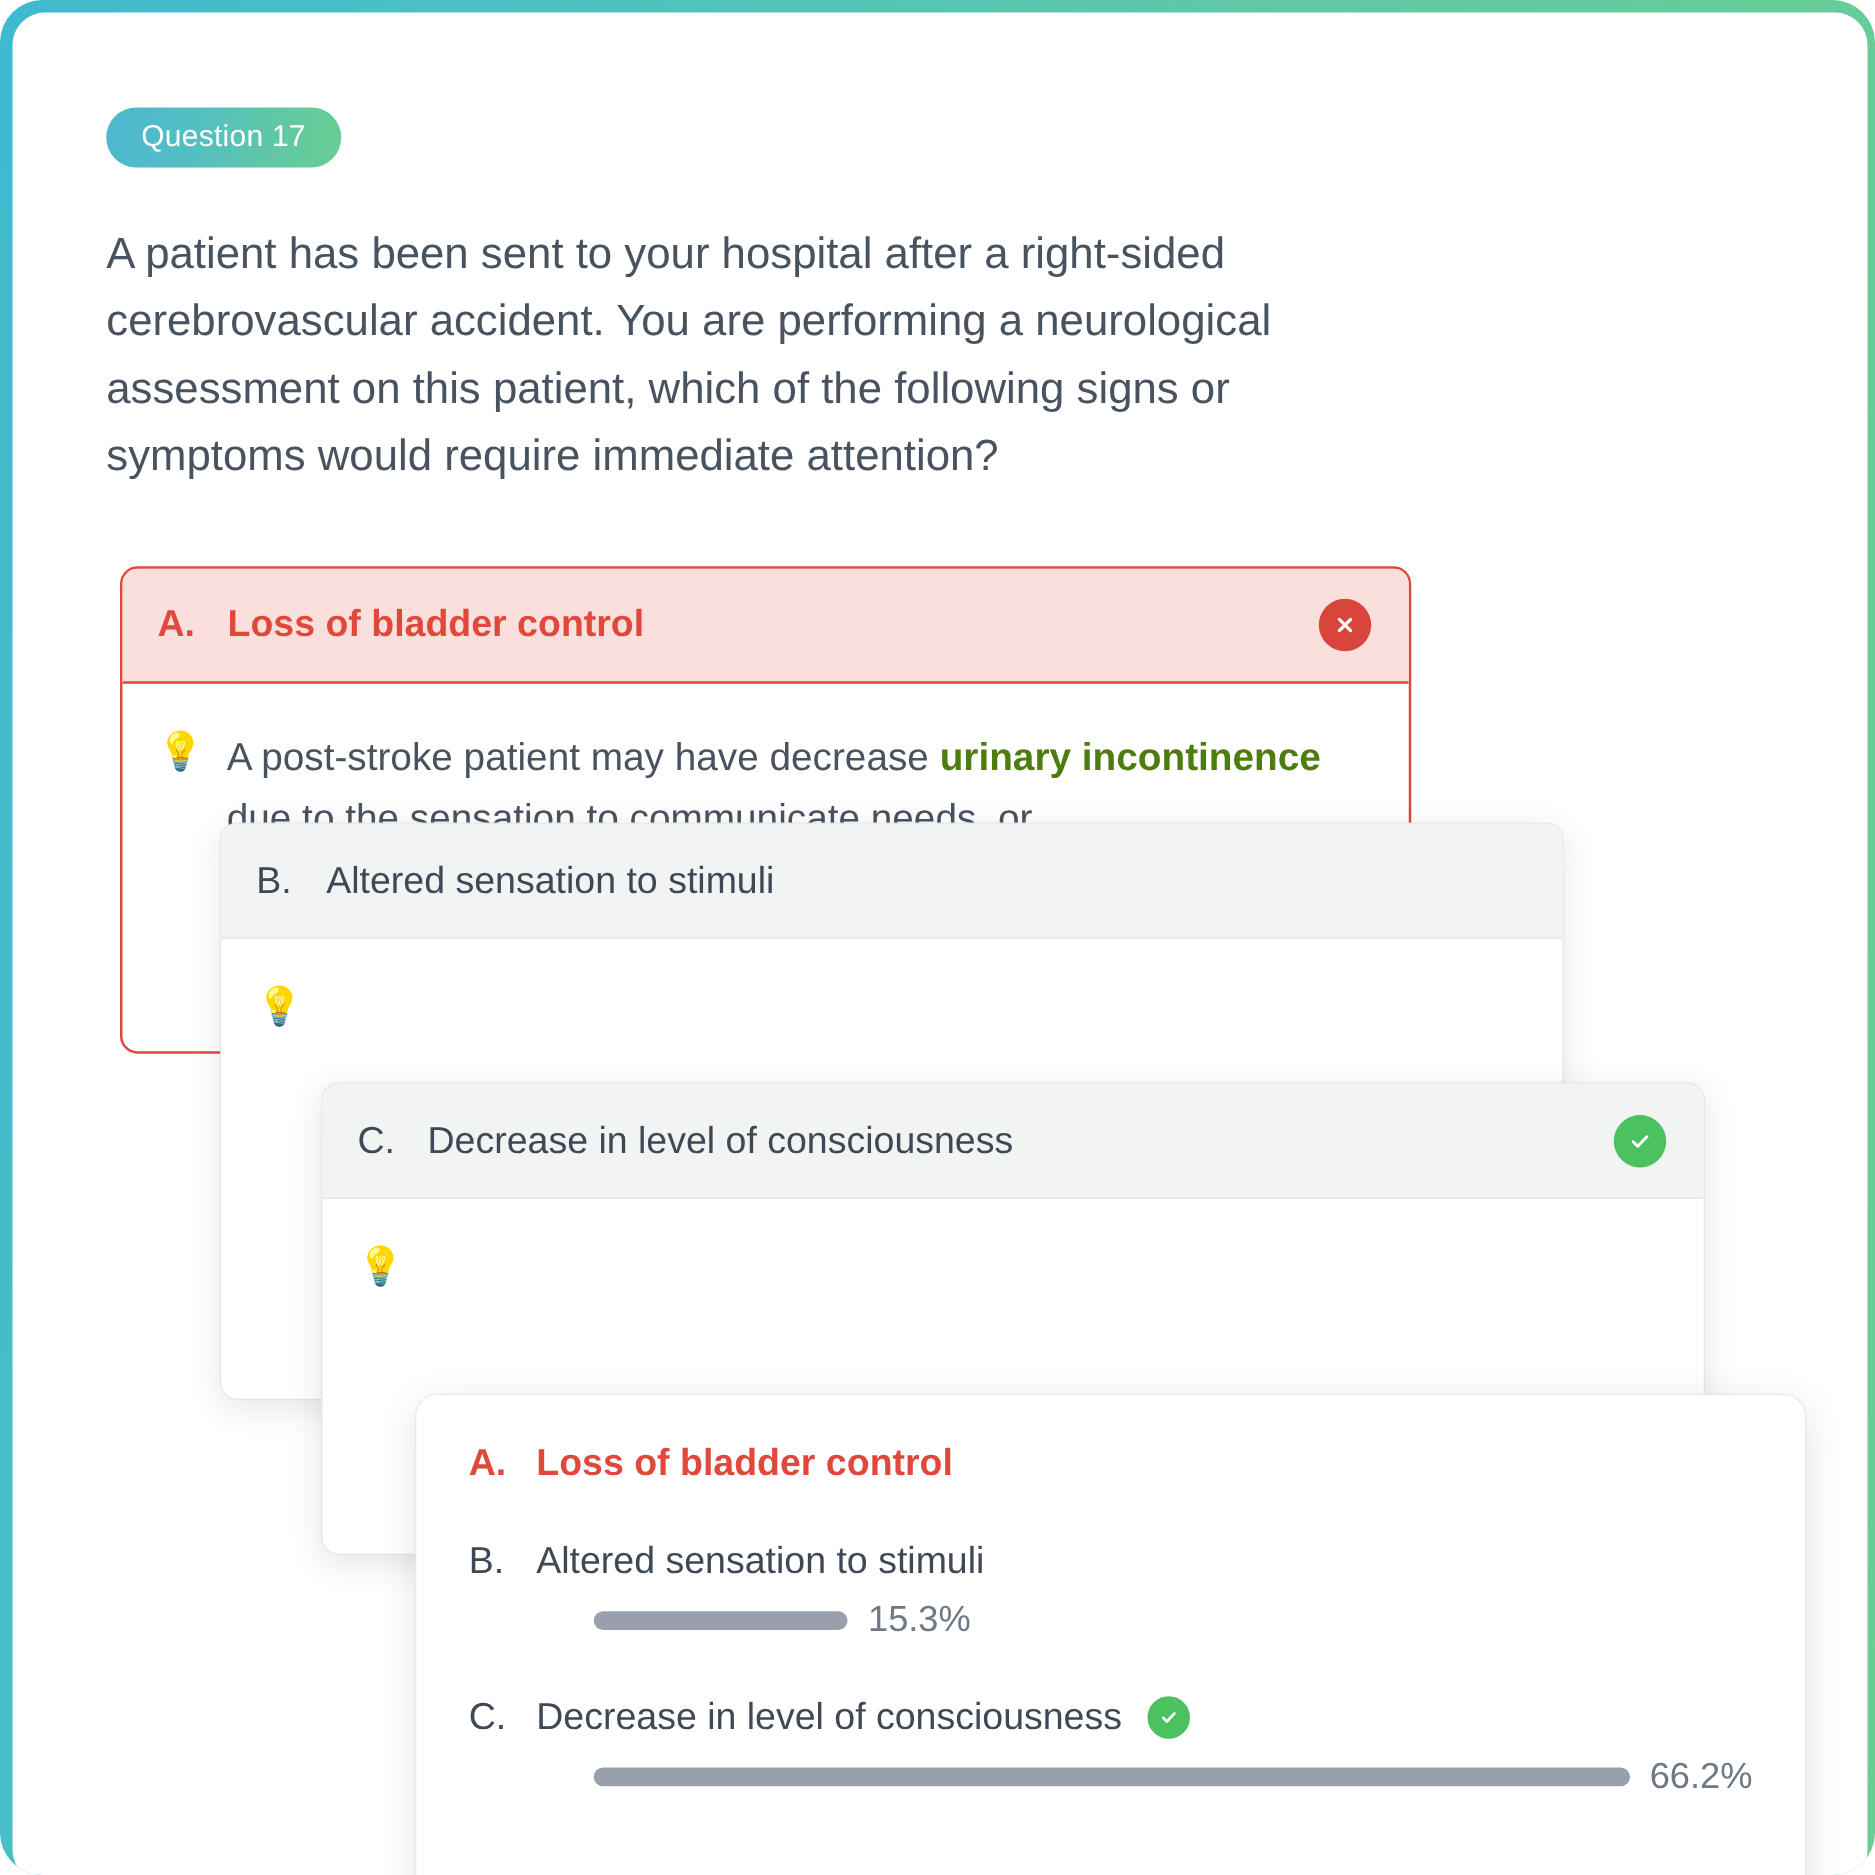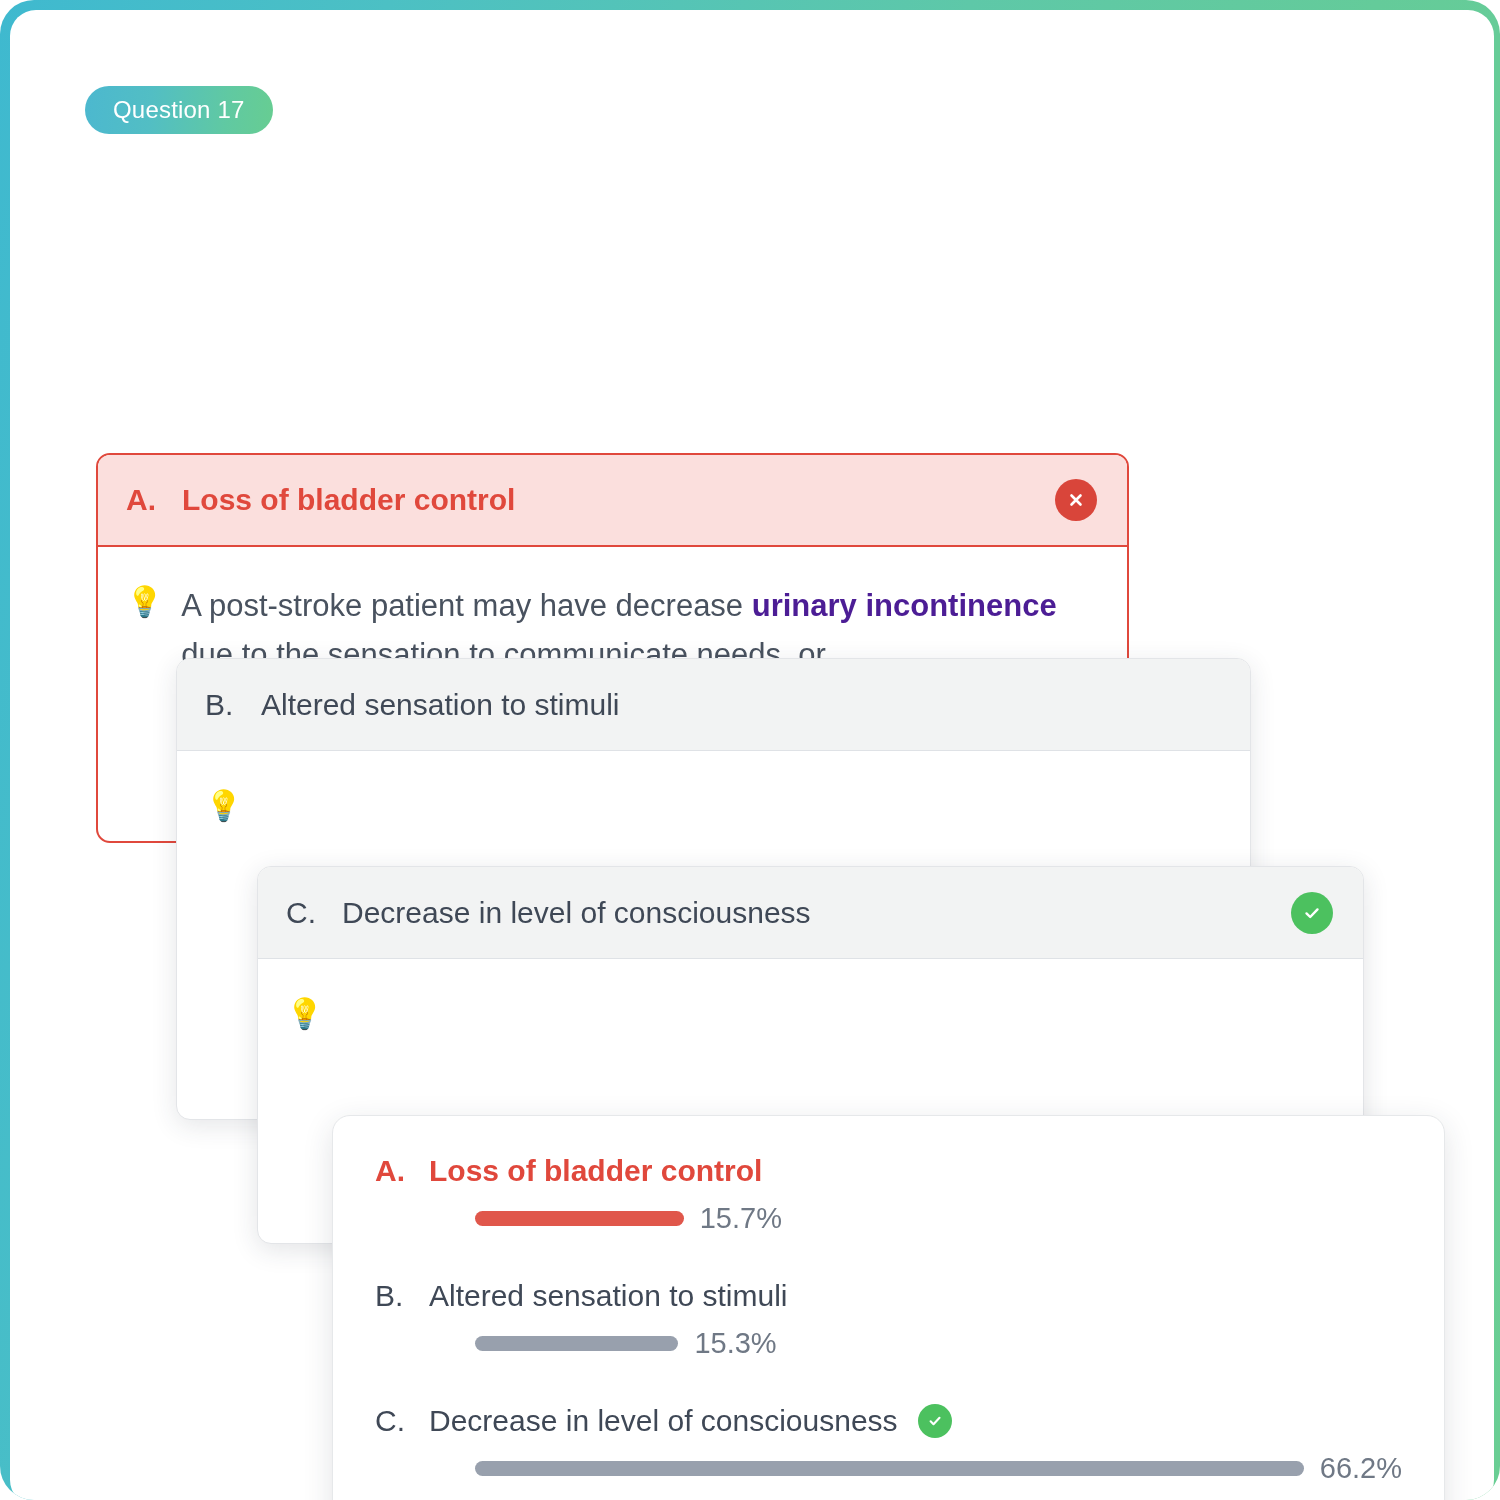--- a/index.html
+++ b/index.html
@@ -121,21 +121,21 @@
     width: 1033px;
     min-height: 390px;
     border: 2px solid #e0483c;
   }
   #card-a .card-head {
     background: #fbdfdd;
     border-bottom: 2px solid #e0483c;
   }
   #card-a .card-letter, #card-a .card-label { color: #e0483c; }
   #card-a .status-badge { background: #d9453a; }
-  #card-a .expl b { color: #4c1d95; }
+  #card-a .expl b { color: #4d7c0f; }
 
   
   #card-b {
     left: 166px; top: 648px;
     width: 1075px;
     min-height: 462px;
     border: 1px solid #e3e5e8;
     box-shadow: 0 6px 26px rgba(40,48,62,.12);
   }
   #card-b .card-head {
@@ -227,20 +227,21 @@
 </head>
 <body>
 
 <div id="frame">
   <div id="page">
 
     <div id="q-badge">
       <span>Question 17</span>
     </div>
 
+    <div id="q-stem">A patient has been sent to your hospital after a right-sided cerebrovascular accident. You are performing a neurological assessment on this patient, which of the following signs or symptoms would require immediate attention?</div>
 
     <div class="card" id="card-a">
       <div class="card-head">
         <span class="card-letter">A.</span>
         <span class="card-label">Loss of bladder control</span>
         <span class="status-badge">
           <svg width="18" height="18" viewBox="0 0 18 18">
             <path d="M4.5 4.5 L13.5 13.5 M13.5 4.5 L4.5 13.5" stroke="#ffffff" stroke-width="2.6" stroke-linecap="round"></path>
           </svg>
         </span>
@@ -276,24 +277,20 @@
       </div>
     </div>
 
     <div id="stats-card">
 
       <div class="stat-row wrong">
         <div class="stat-head">
           <span class="stat-letter">A.</span>
           <span class="stat-label">Loss of bladder control</span>
         </div>
-        <div class="stat-bar-wrap">
-          <div class="stat-bar" style="width: 208.701px;"></div>
-          <span class="stat-pct">15.7%</span>
-        </div>
       </div>
 
       <div class="stat-row neutral">
         <div class="stat-head">
           <span class="stat-letter">B.</span>
           <span class="stat-label">Altered sensation to stimuli</span>
         </div>
         <div class="stat-bar-wrap">
           <div class="stat-bar" style="width: 203.384px;"></div>
           <span class="stat-pct">15.3%</span>

